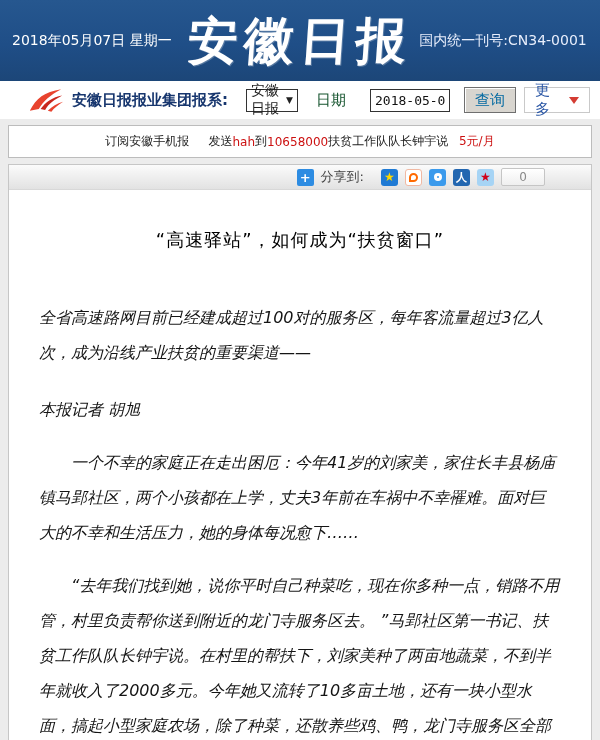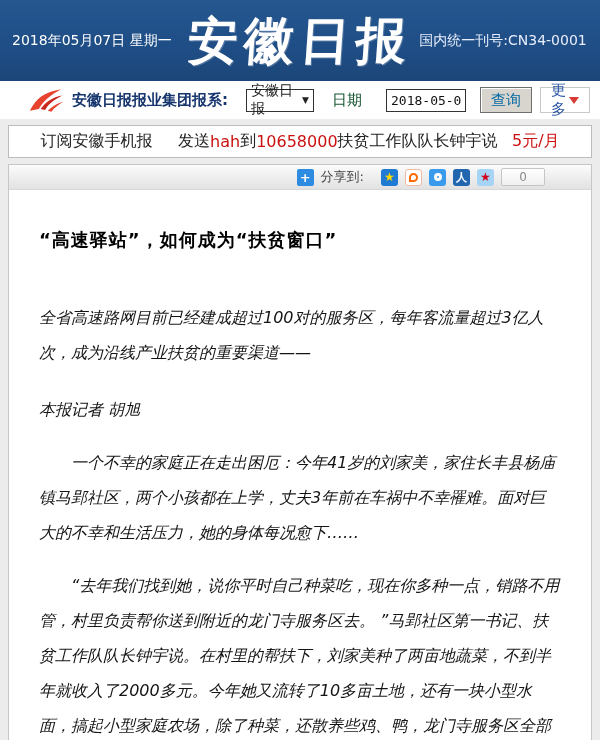--- a/index.html
+++ b/index.html
@@ -54,31 +54,31 @@
   .search-btn {
     height:26px; min-width:52px;
     background:#d8d5cf; border:1px solid #6f6f6f;
     font-size:15px; color:#0369a1; cursor:pointer; margin-left:6px;
     box-shadow:inset 1px 1px 0 #fff;
   }
   .more-box {
     margin-left:auto;
     border:1px solid #c9c9c9; background:#fff;
     height:26px; padding:0 10px;
-    display:flex; align-items:center; gap:3px; cursor:pointer;
+    display:flex; align-items:center; gap:19px; cursor:pointer;
   }
   .more-box .more-label { color:#2b57a5; font-size:15px; }
   .more-box .tri { width:0; height:0; border-left:5px solid transparent; border-right:5px solid transparent; border-top:7px solid #d43c33; }
 
   
   .subscribe-wrap { background:#ececec; padding:6px 8px 4px 8px; }
   .subscribe {
     background:#fff; border:1px solid #bcbcbc;
     height:33px; display:flex; align-items:center; justify-content:center;
-    font-size:16px; color:#222; white-space:nowrap;
+    font-size:12px; color:#222; white-space:nowrap;
   }
   .subscribe .red { color:#cc1111; }
   .subscribe .gap { display:inline-block; width:1.6em; }
   .subscribe .gap-s { display:inline-block; width:0.9em; }
 
   
   .content-box {
     margin:2px 8px 0 8px;
     background:#fff;
     border:1px solid #c6c6c6;
@@ -109,22 +109,22 @@
     width:44px; height:18px;
     border:1px solid #c5c5c5; border-radius:2px;
     background:linear-gradient(#fff,#efefef);
     color:#8a8a8a; font-size:12px;
     display:flex; align-items:center; justify-content:center; cursor:pointer;
   }
 
   
   .article { padding:38px 30px 30px 30px; }
   .article-title {
-    text-align:left;
-    font-size:18px; font-weight:bold; color:#000;
+    text-align:center;
+    font-size:18px; font-weight:normal; color:#000;
     letter-spacing:1px;
   }
   .article p { font-size:16px; line-height:35px; color:#141414;font-style:italic; }
   .lead { margin-top:48px; }
   .byline { margin-top:22px; }
   .indent { text-indent:2em; margin-top:18px; }
 </style>
 </head>
 <body>
 

